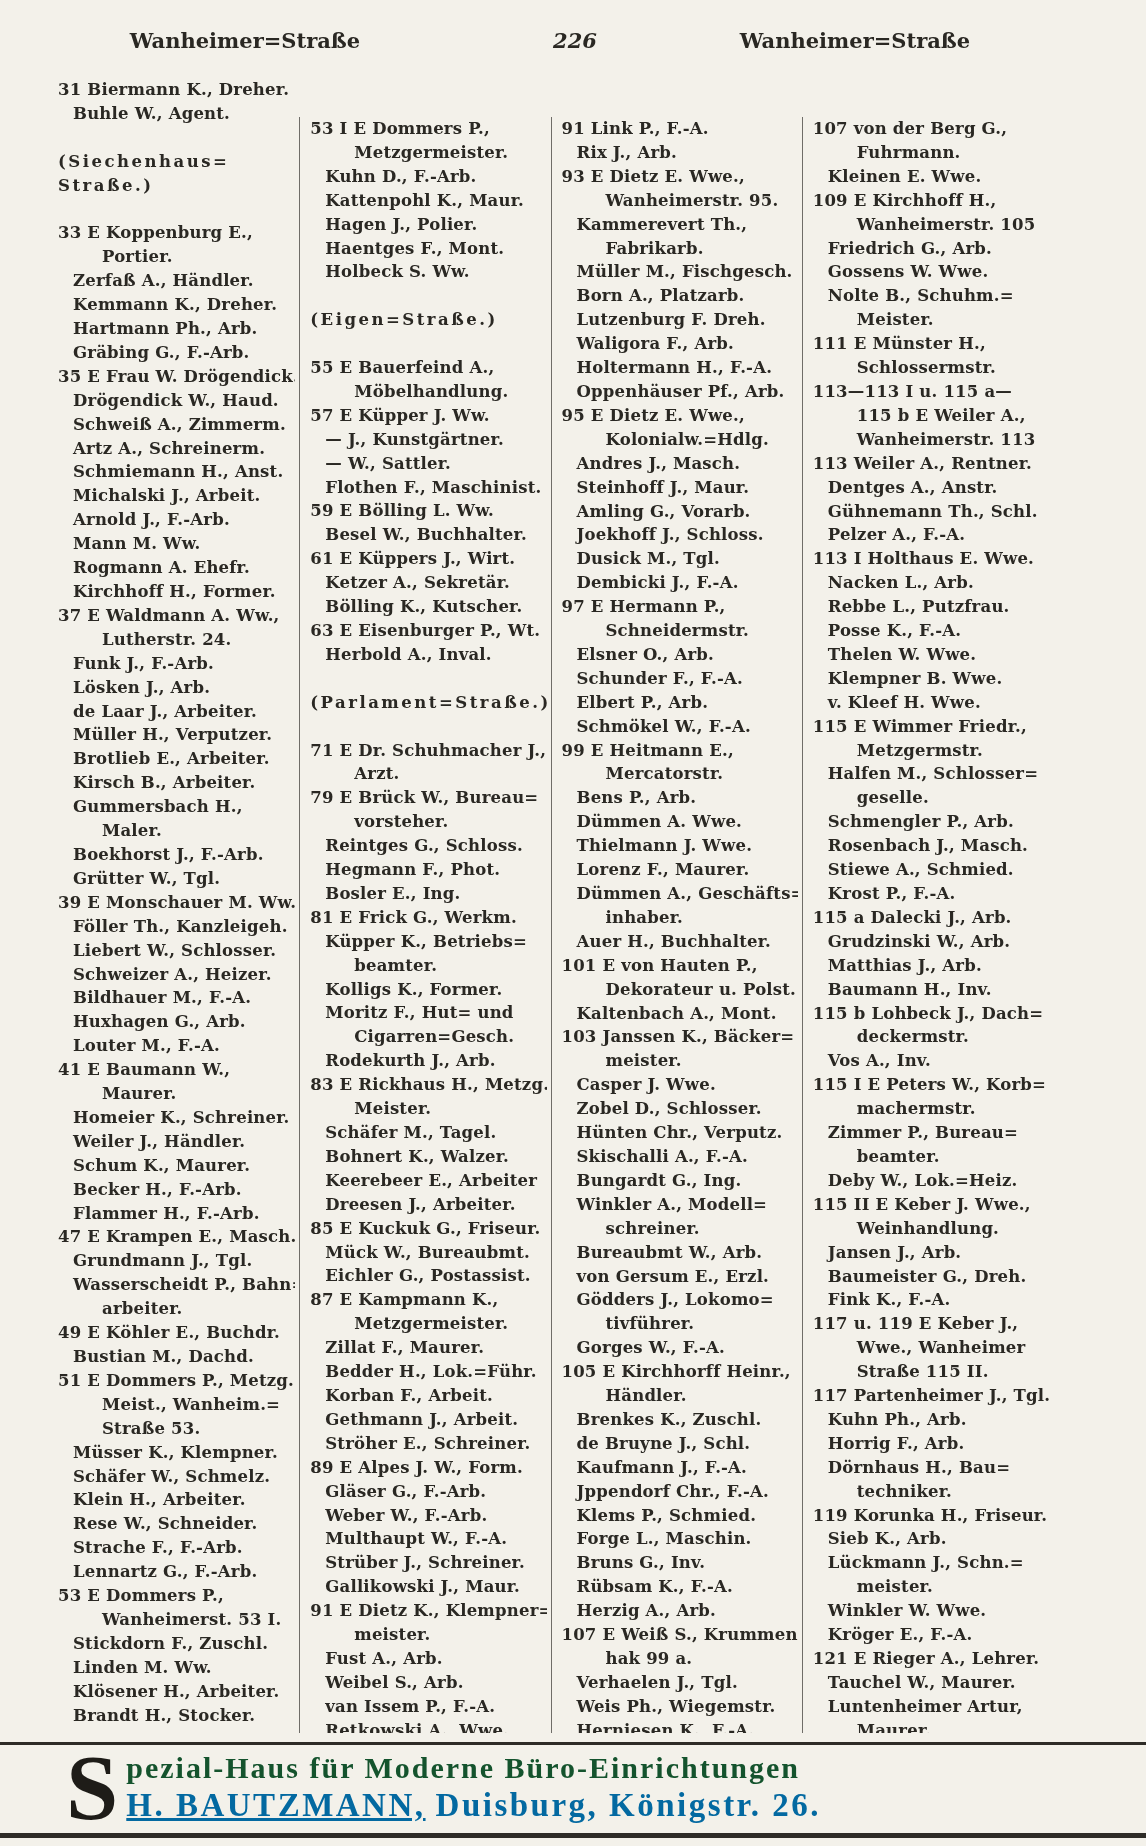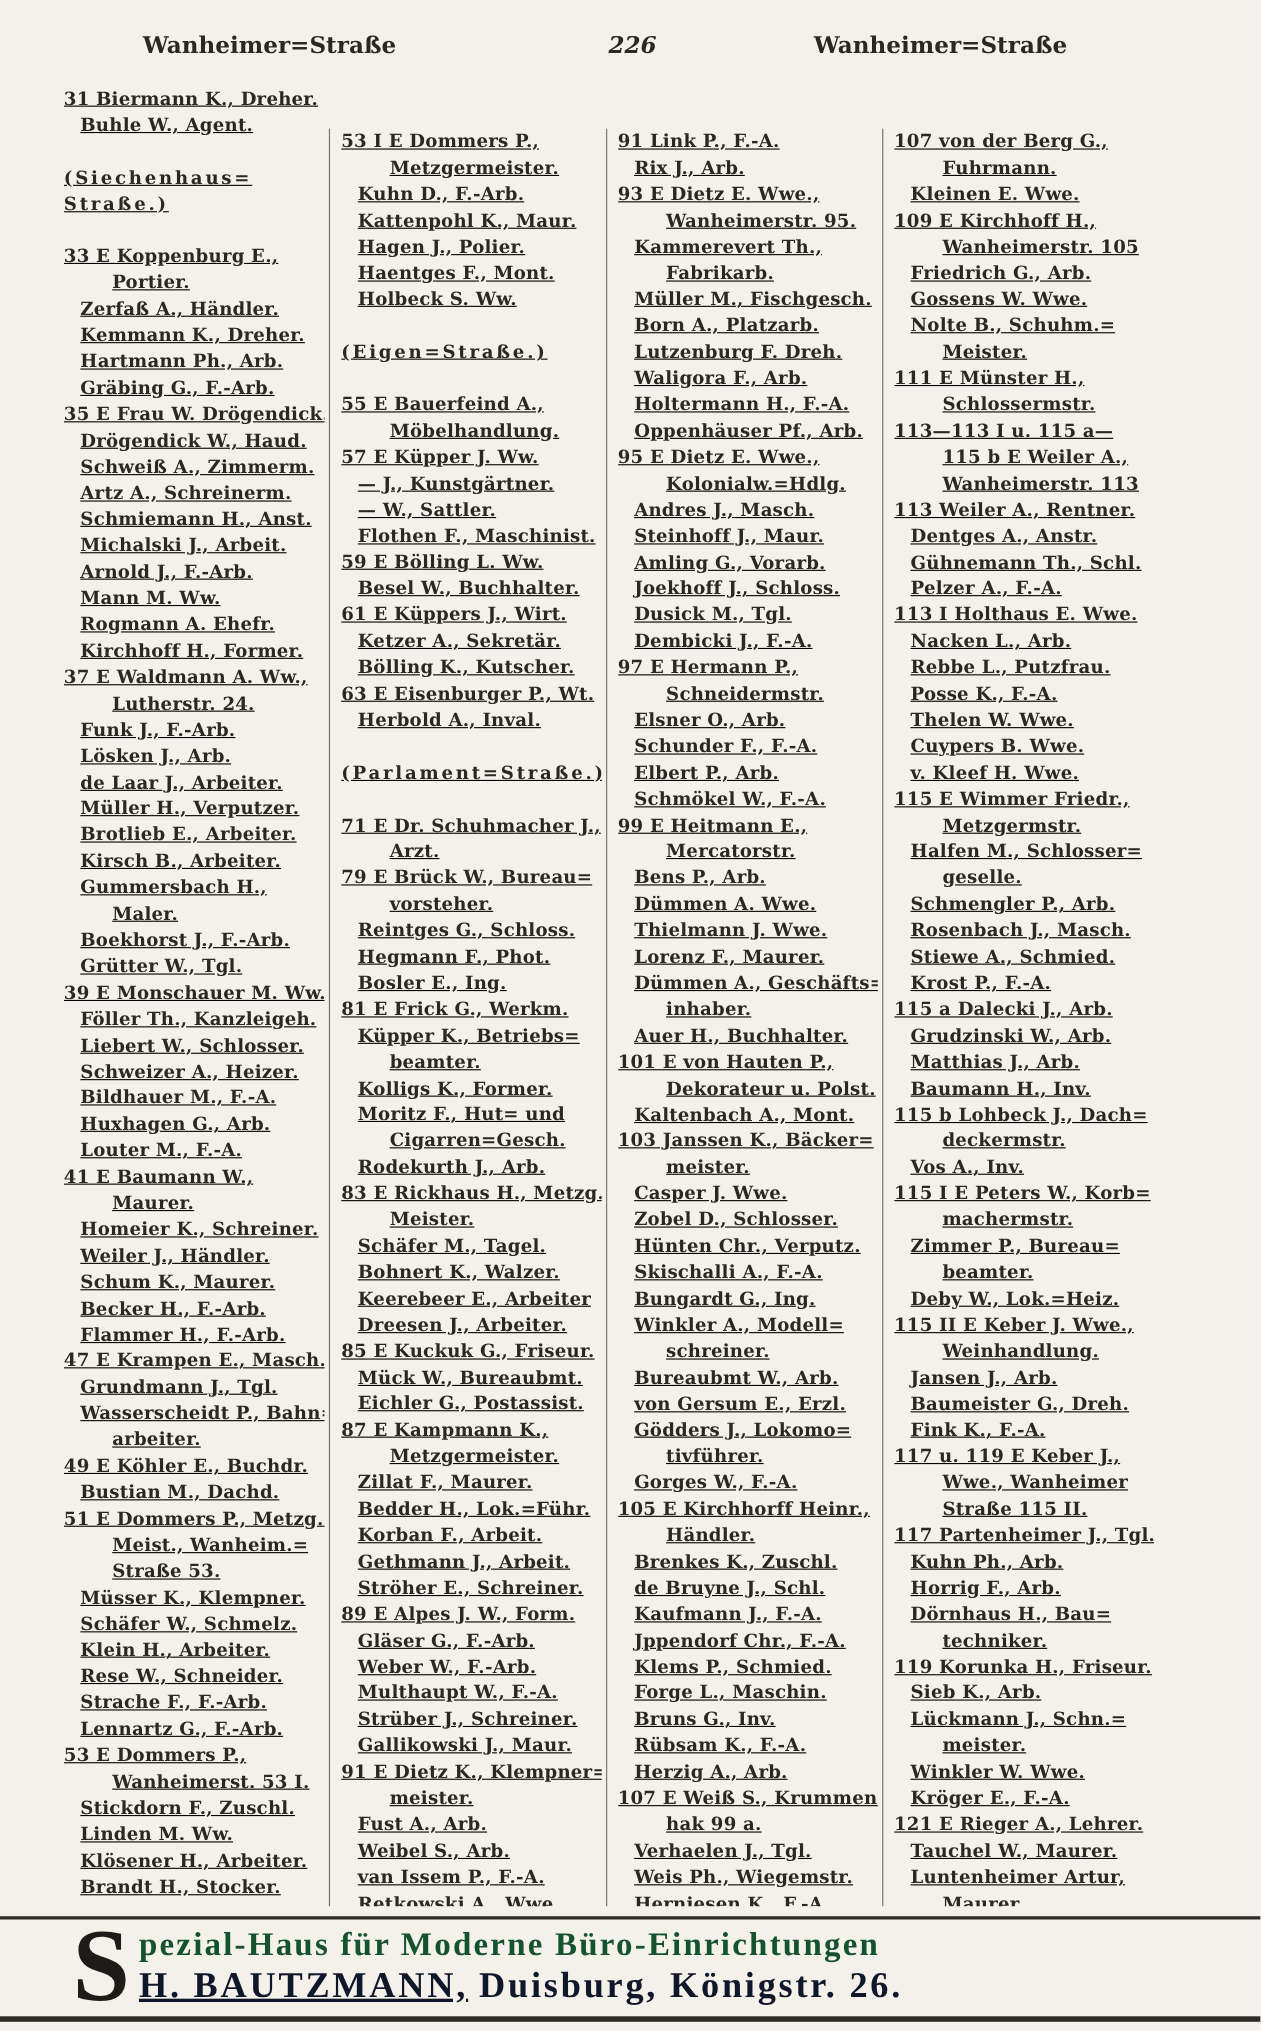--- a/index.html
+++ b/index.html
@@ -17,21 +17,21 @@
     font:700 21px/26px "DejaVu Serif", serif;color:#2a2823;
   }
   .rh-left{left:95px;width:300px;}
   .rh-page{left:480px;width:190px;font-style:italic;font-weight:700;}
   .rh-right{left:700px;width:310px;}
   
   .cols{
     position:absolute;top:78px;left:48px;width:1005px;height:1655px;
     display:grid;grid-template-columns:1fr 1fr 1fr 1fr;
   }
-  .col{overflow:hidden;padding:0 4px 0 10px;text-decoration:underline;}
+  .col{overflow:hidden;padding:0 4px 0 10px;}
   .col + .col{border-left:1px solid #6f6d68;margin-top:39px;}
   .ln{
     white-space:nowrap;overflow:hidden;
     font:600 16.5px/23.9px "DejaVu Serif", serif;
     color:#2a2823;letter-spacing:0.2px;
   }
   .ln-n{padding-left:0;}
   .ln-e{padding-left:15px;}
   .ln-c{padding-left:44px;}
   .ln-x{text-align:left;letter-spacing:2.5px;padding-right:6px;}
@@ -48,21 +48,21 @@
     font:700 94px/0.85 "Liberation Serif", serif;
     color:#1e1c18;margin-right:8px;
   }
   .ad-lines{display:flex;flex-direction:column;}
   .ad-line1{
     font:700 30px/1.1 "Liberation Serif", serif;
     letter-spacing:2px;color:#14532d;
   }
   .ad-line2{
     font:700 33px/1.15 "Liberation Serif", serif;
-    letter-spacing:2.5px;color:#0f172a;margin-top:3px;text-align:center;
+    letter-spacing:2.5px;color:#0369a1;margin-top:3px;text-align:center;
   }
   .ad-brand{text-decoration:underline;margin-right:10px;}
 </style>
 </head>
 <body>
 
 <div class="page">
 
   <div class="running-head">
     <span class="rh-left">Wanheimer=Straße</span>
@@ -300,21 +300,21 @@
         <div class="ln ln-c">Wanheimerstr. 113</div>
         <div class="ln ln-n">113 Weiler A., Rentner.</div>
         <div class="ln ln-e">Dentges A., Anstr.</div>
         <div class="ln ln-e">Gühnemann Th., Schl.</div>
         <div class="ln ln-e">Pelzer A., F.-A.</div>
         <div class="ln ln-n">113 I Holthaus E. Wwe.</div>
         <div class="ln ln-e">Nacken L., Arb.</div>
         <div class="ln ln-e">Rebbe L., Putzfrau.</div>
         <div class="ln ln-e">Posse K., F.-A.</div>
         <div class="ln ln-e">Thelen W. Wwe.</div>
-        <div class="ln ln-e">Cuypers B. Wwe.</div>
+        <div class="ln ln-e">Klempner B. Wwe.</div>
         <div class="ln ln-e">v. Kleef H. Wwe.</div>
         <div class="ln ln-n">115 E Wimmer Friedr.,</div>
         <div class="ln ln-c">Metzgermstr.</div>
         <div class="ln ln-e">Halfen M., Schlosser=</div>
         <div class="ln ln-c">geselle.</div>
         <div class="ln ln-e">Schmengler P., Arb.</div>
         <div class="ln ln-e">Rosenbach J., Masch.</div>
         <div class="ln ln-e">Stiewe A., Schmied.</div>
         <div class="ln ln-e">Krost P., F.-A.</div>
         <div class="ln ln-n">115 a Dalecki J., Arb.</div>

